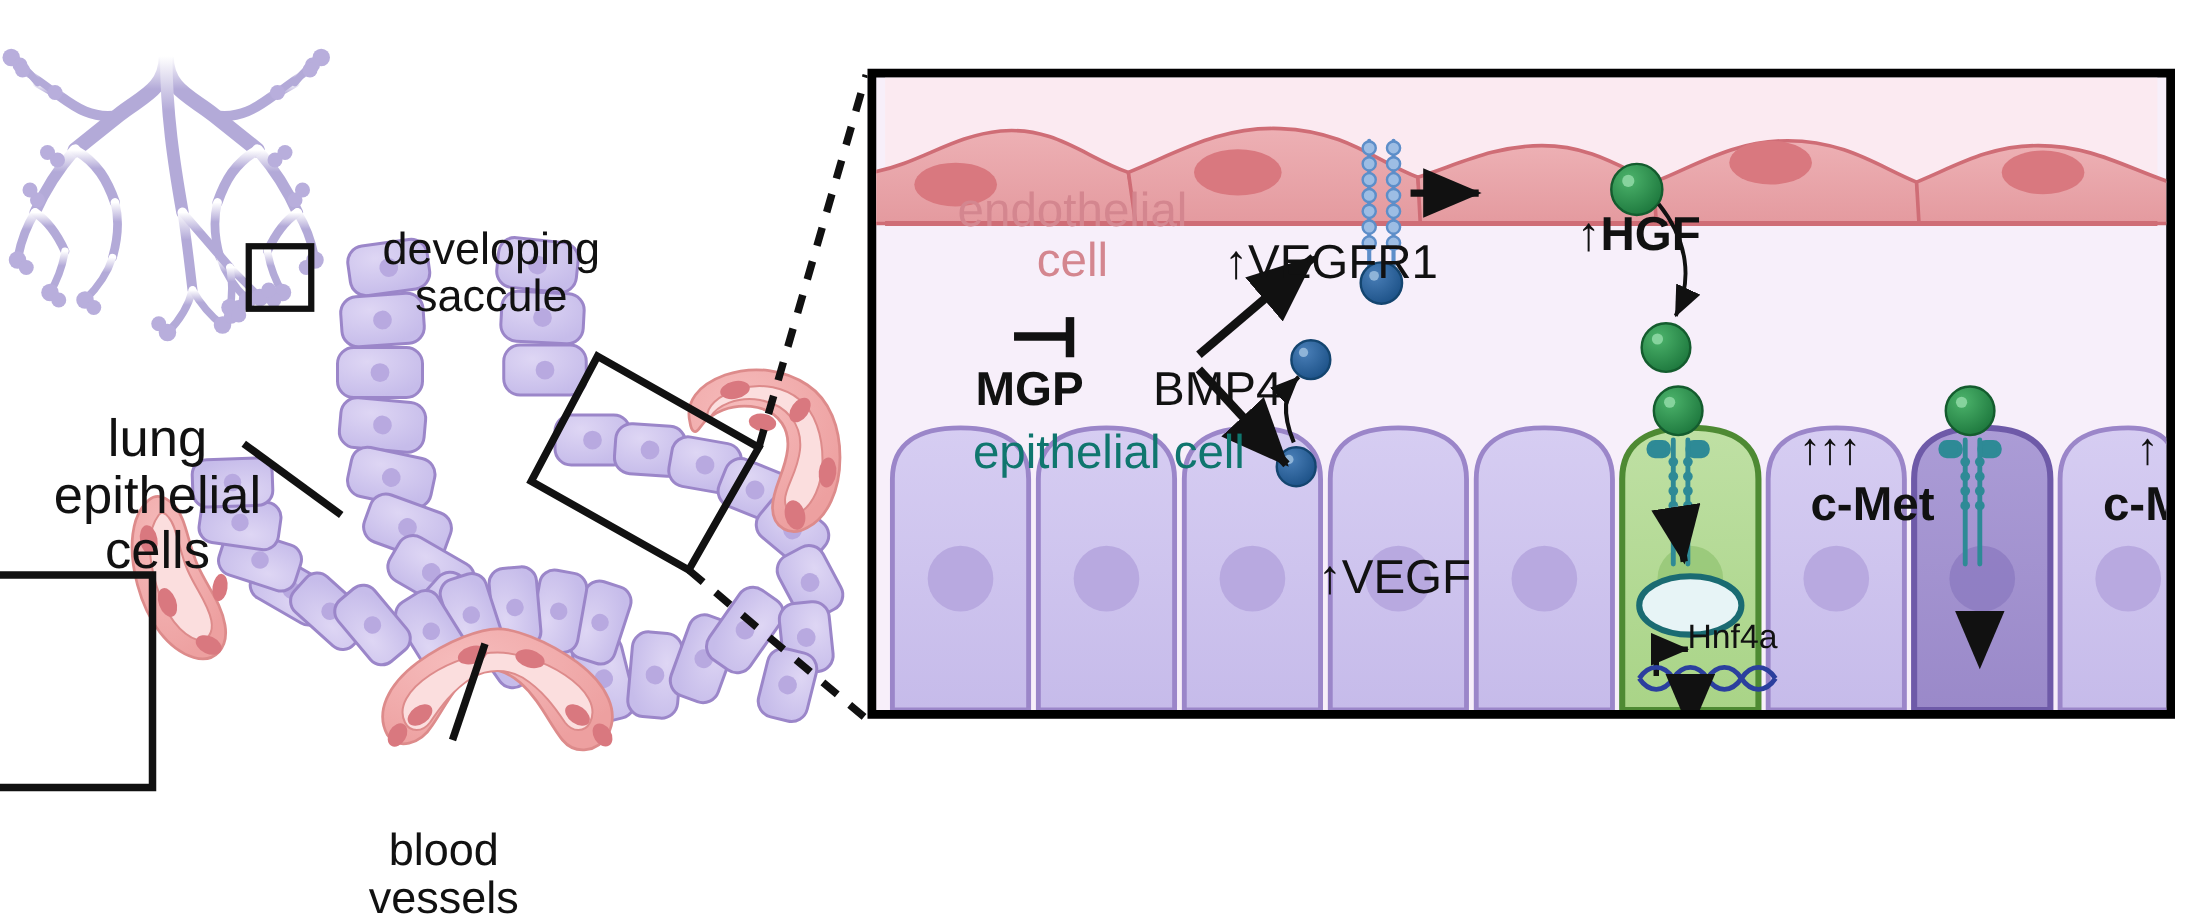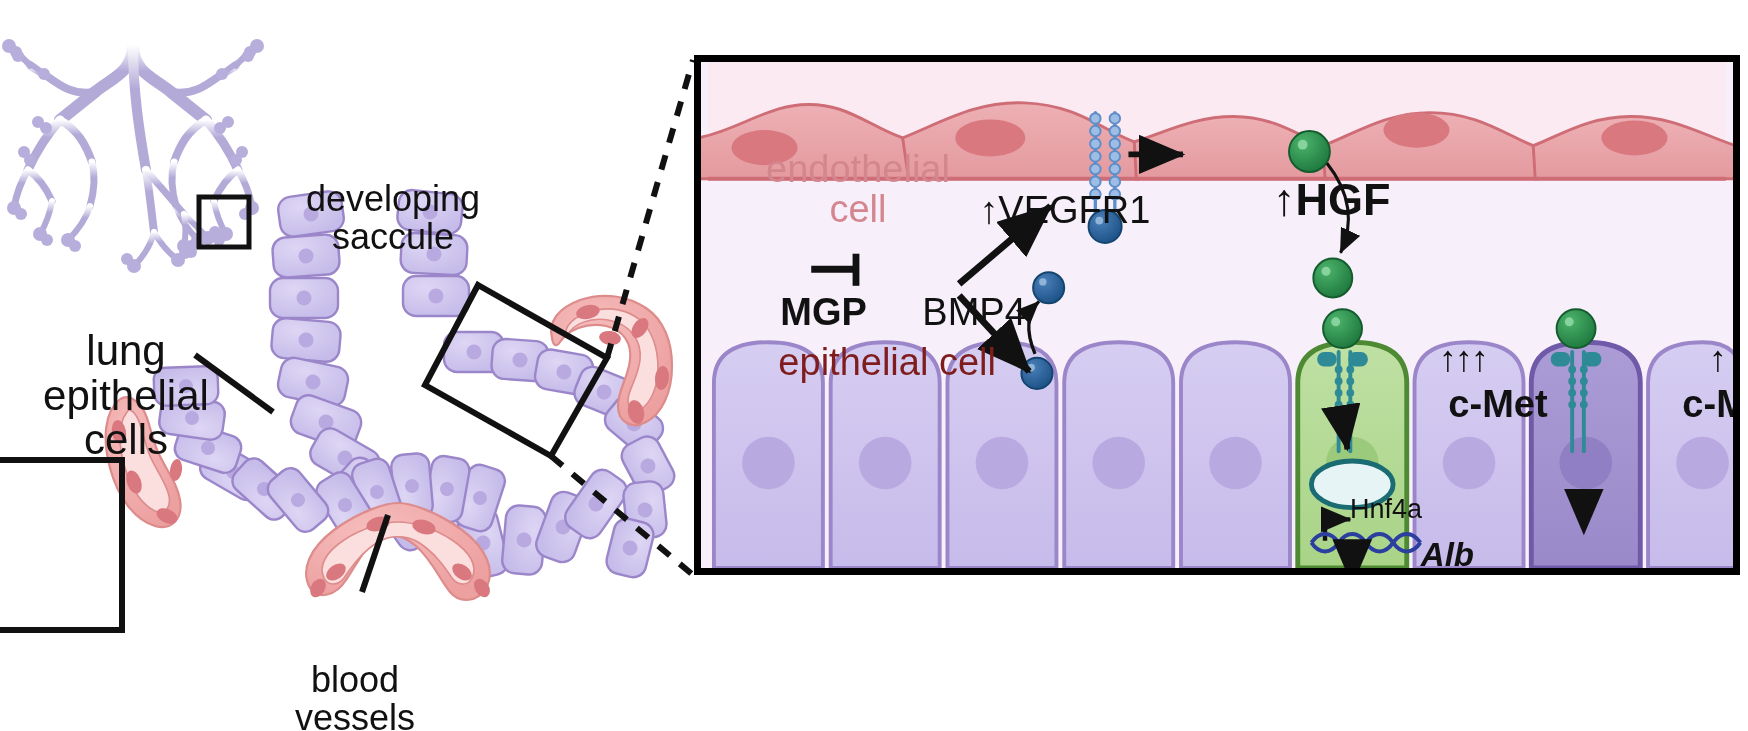--- a/index.html
+++ b/index.html
@@ -7,21 +7,21 @@
   body{
     width:1748px;height:731px;
     font-family:"Liberation Sans","DejaVu Sans",sans-serif;
     overflow:hidden;position:relative;
   }
   #stage{position:absolute;left:0;top:0;width:1748px;height:731px;}
   svg.layer{position:absolute;left:0;top:0;width:1748px;height:731px;overflow:visible;}
   .txt{position:absolute;white-space:pre;line-height:1.06;}
   .lbl-dark{color:#111111;}
   .lbl-endo{color:#d4868f;}
-  .lbl-epi{color:#7f1d1d;}
+  .lbl-epi{color:#0f766e;}
   .center{text-align:center;}
   .bold{font-weight:bold;}
   .ital{font-style:italic;}
 </style>
 </head>
 <body>
 
 <div id="stage">
 
   <svg class="layer" viewBox="0 0 1748 731">
@@ -547,22 +547,25 @@
     </div>
 
     <div class="txt lbl-dark" style="left:158px;top:190px;font-size:38px;">
       <span>BMP4</span>
     </div>
 
     <div class="txt lbl-dark" style="left:215px;top:88px;font-size:38px;">
       <span>↑VEGFR1</span>
     </div>
 
-
-    <div class="txt lbl-dark bold" style="left:497px;top:66px;font-size:45px;">
+    <div class="txt lbl-dark" style="left:290px;top:340px;font-size:38px;">
+      <span>↑VEGF</span>
+    </div>
+
+    <div class="txt lbl-dark bold" style="left:497px;top:66px;font-size:38px;">
       <span>↑HGF</span>
     </div>
 
     <div class="txt lbl-dark bold" style="left:690px;top:240px;font-size:36px;letter-spacing:-2px;">
       <span>↑↑↑</span>
     </div>
 
     <div class="txt lbl-dark bold" style="left:684px;top:282px;font-size:38px;">
       <span>c-Met</span>
     </div>
@@ -572,19 +575,16 @@
     </div>
 
     <div class="txt lbl-dark bold" style="left:918px;top:282px;font-size:38px;">
       <span>c-Met</span>
     </div>
 
     <div class="txt center lbl-dark" style="left:601px;top:404px;width:120px;font-size:27px;text-align:right;">
       <span>Hnf4a</span>
     </div>
 
-    <div class="txt lbl-dark ital" style="left:666px;top:441px;font-size:33px;font-weight:bold;">
-      <span>Alb</span>
-    </div>
 
   </div>
 
 </div>
 
 </body></html>

